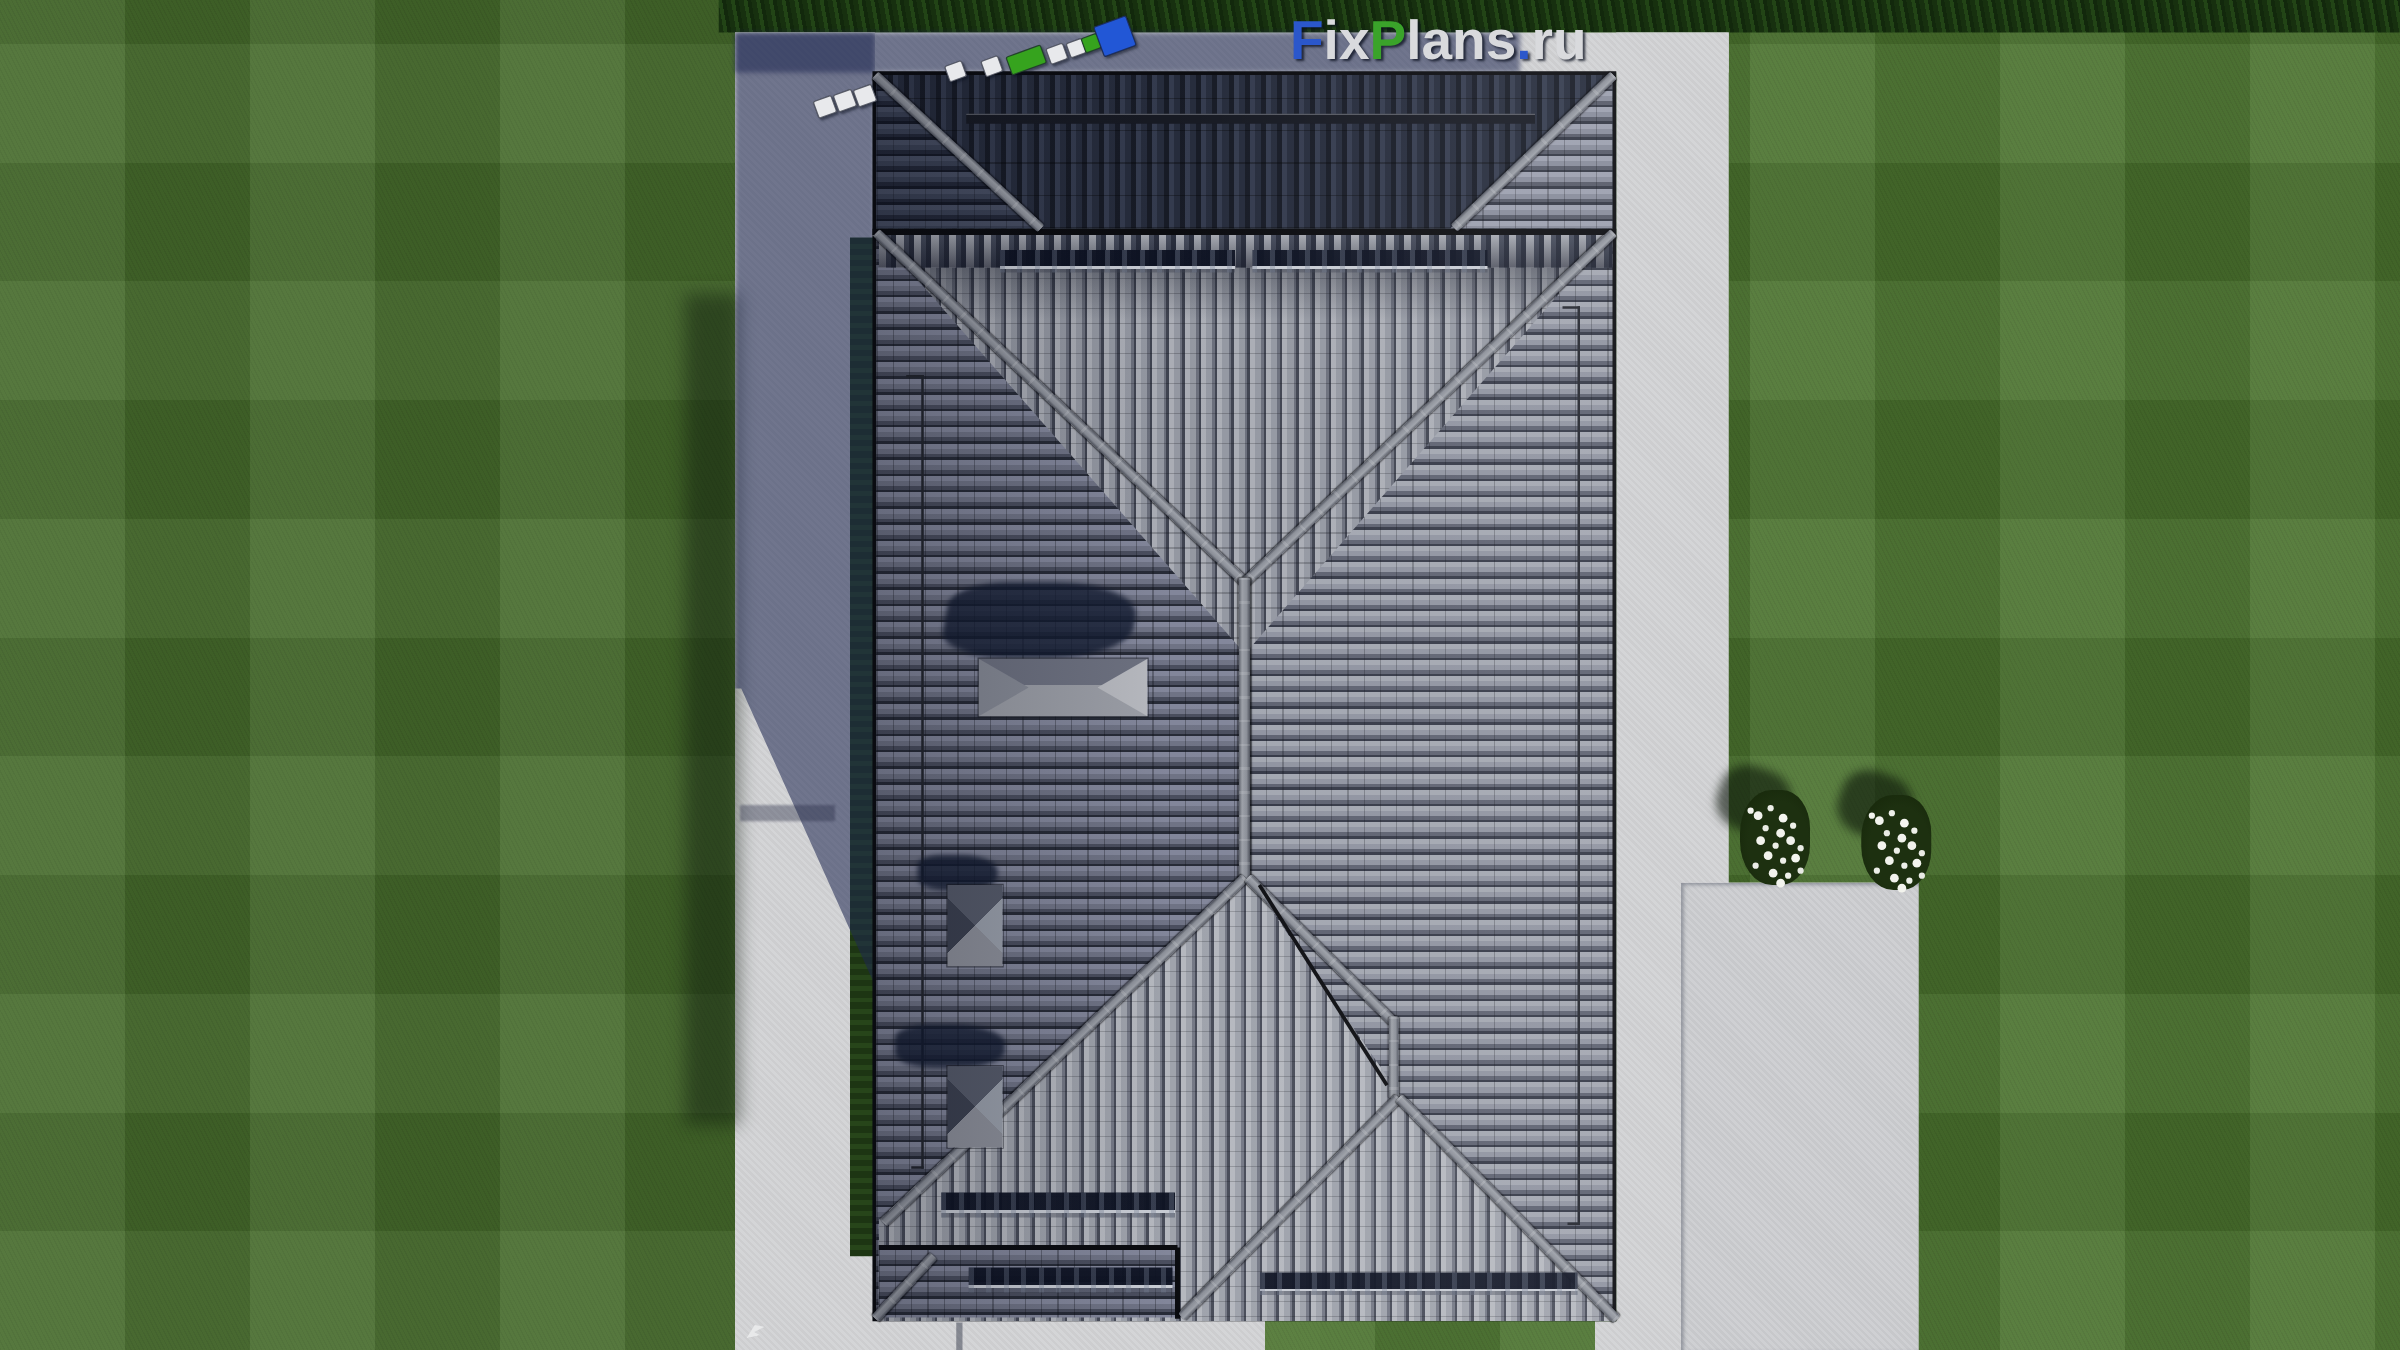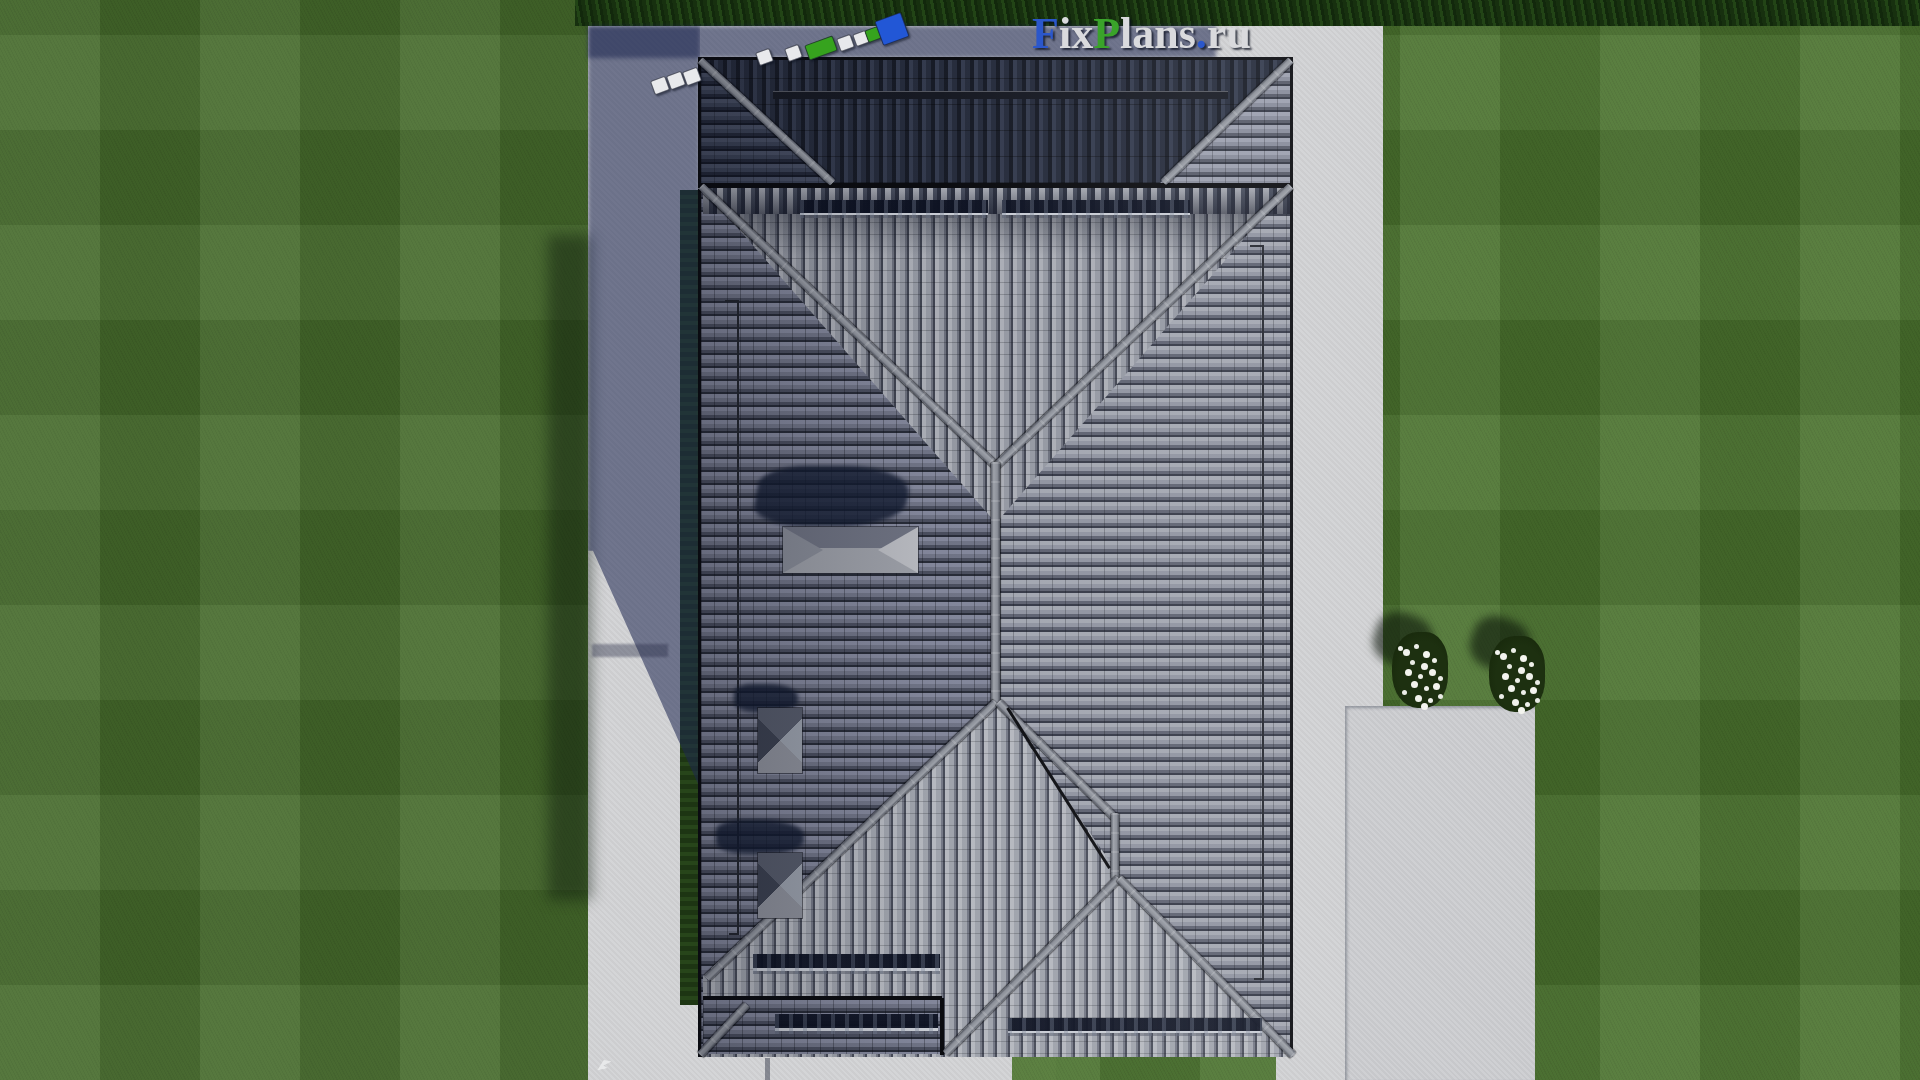--- a/index.html
+++ b/index.html
@@ -1,17 +1,17 @@
 <!DOCTYPE html>
 <html><head>
 <meta charset="utf-8">
 <style>
   html,body{margin:0;padding:0;background:#222;}
   #scene{position:relative;width:1920px;height:1080px;overflow:hidden;
-         font-family:Liberation Serif, serif;background:#49702e;}
+         font-family:Liberation Sans, sans-serif;background:#49702e;}
   
   .grass-base{position:absolute;inset:0;
     background:
       repeating-linear-gradient(90deg, rgba(255,255,255,0.05) 0 100px, rgba(0,0,0,0.07) 100px 200px),
       repeating-linear-gradient(0deg, rgba(255,255,255,0.04) 0 95px, rgba(0,0,0,0.06) 95px 190px),
       repeating-linear-gradient(63deg, rgba(0,0,0,0.06) 0 1px, transparent 1px 3px),
       linear-gradient(90deg,#466b2c 0 30%,#4d7530 55%,#4a722e 0),#4a712f;}
   .hedge-top{position:absolute;left:575px;top:0;width:1345px;height:26px;
     background:repeating-linear-gradient(80deg,#17300f 0 4px,#224416 4px 7px,#12280c 7px 10px);}
   

